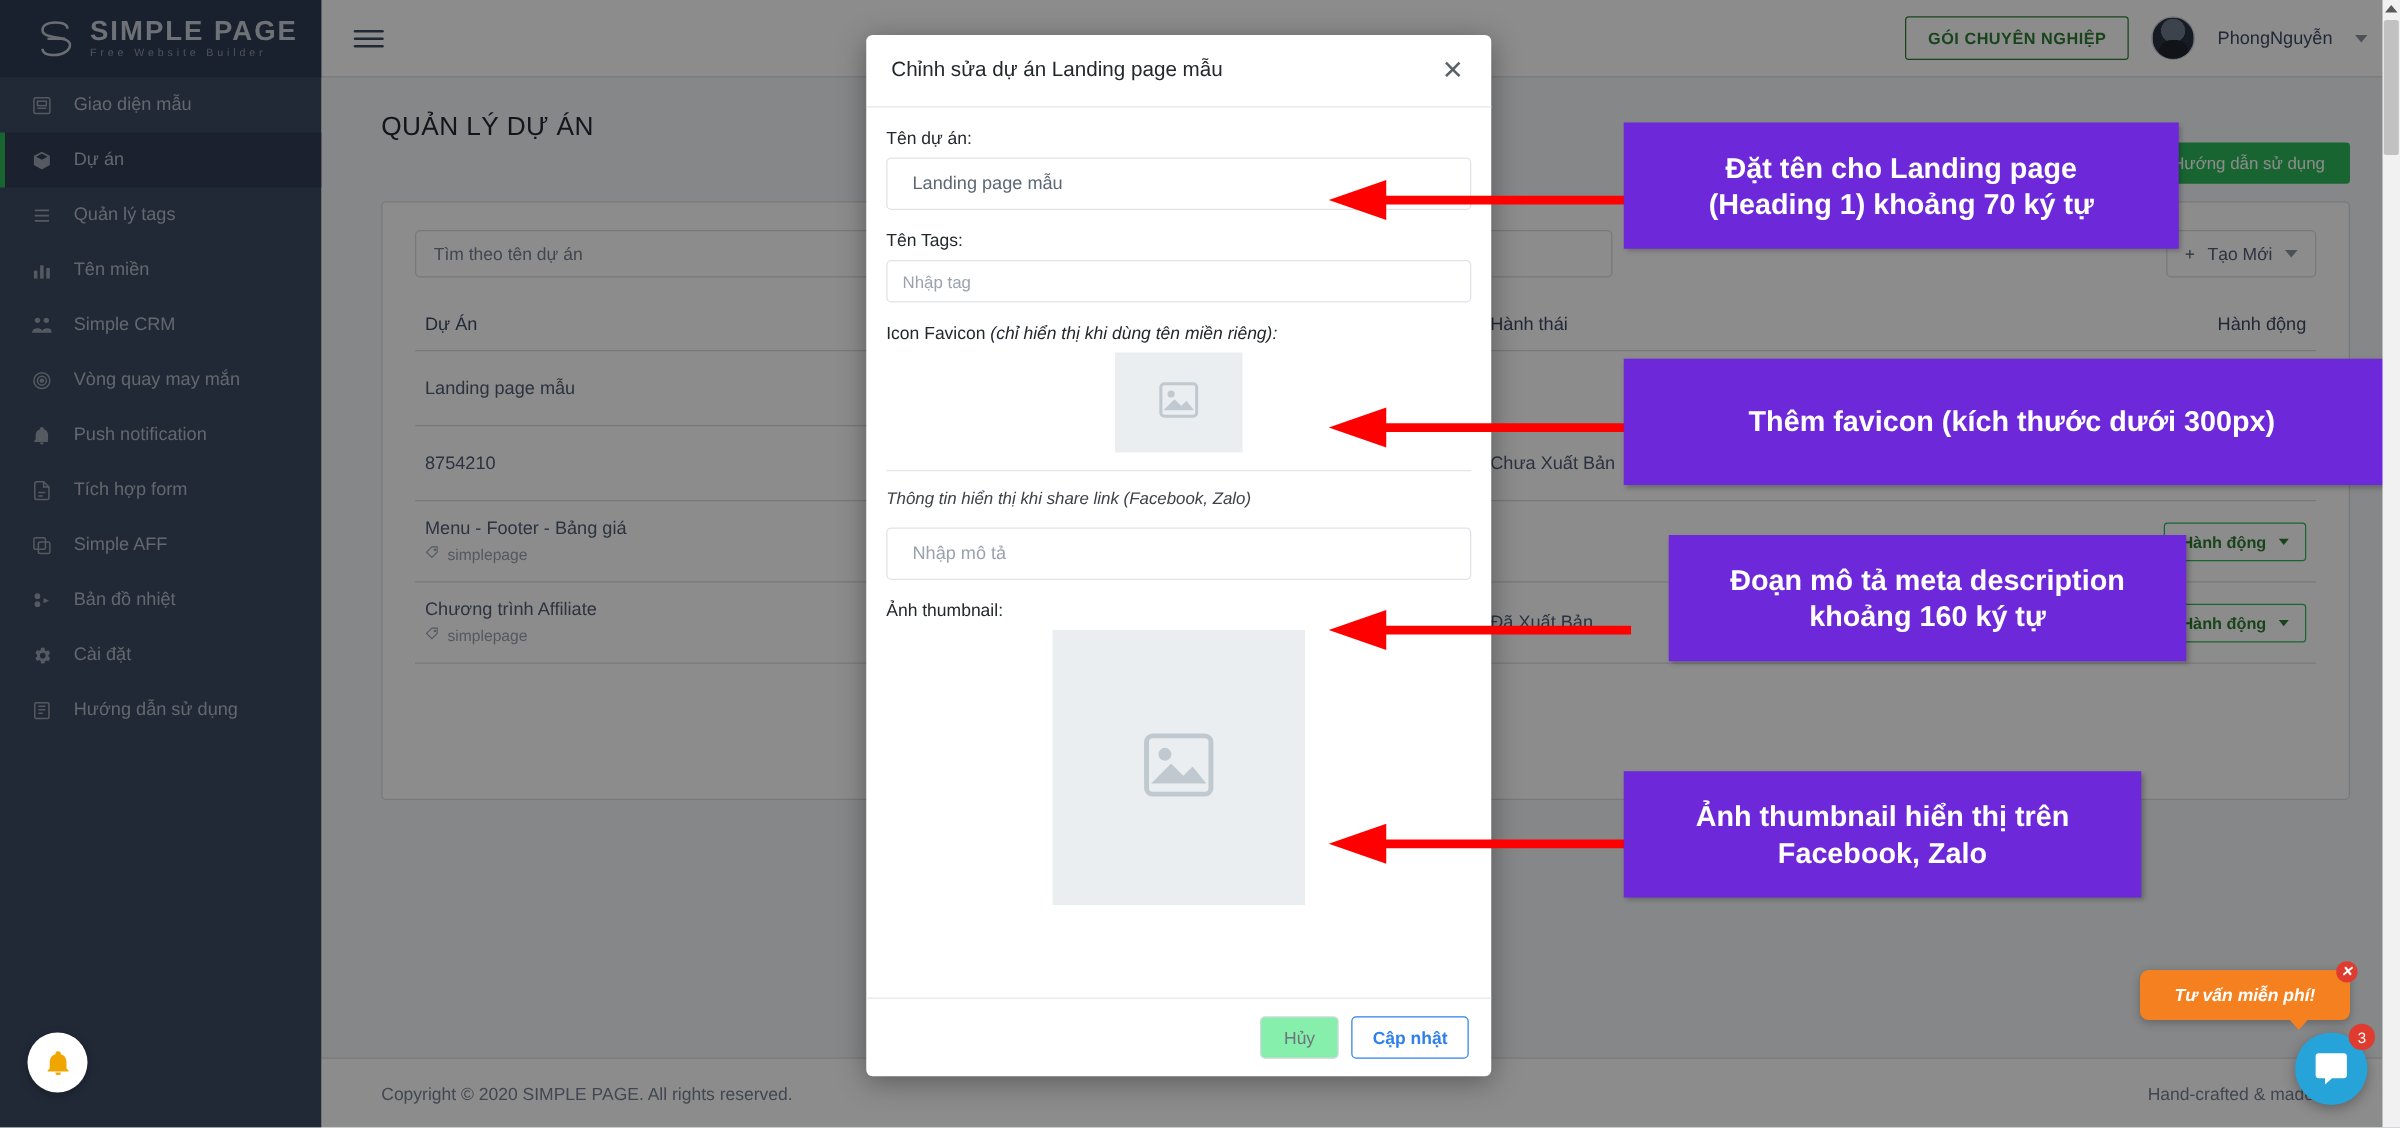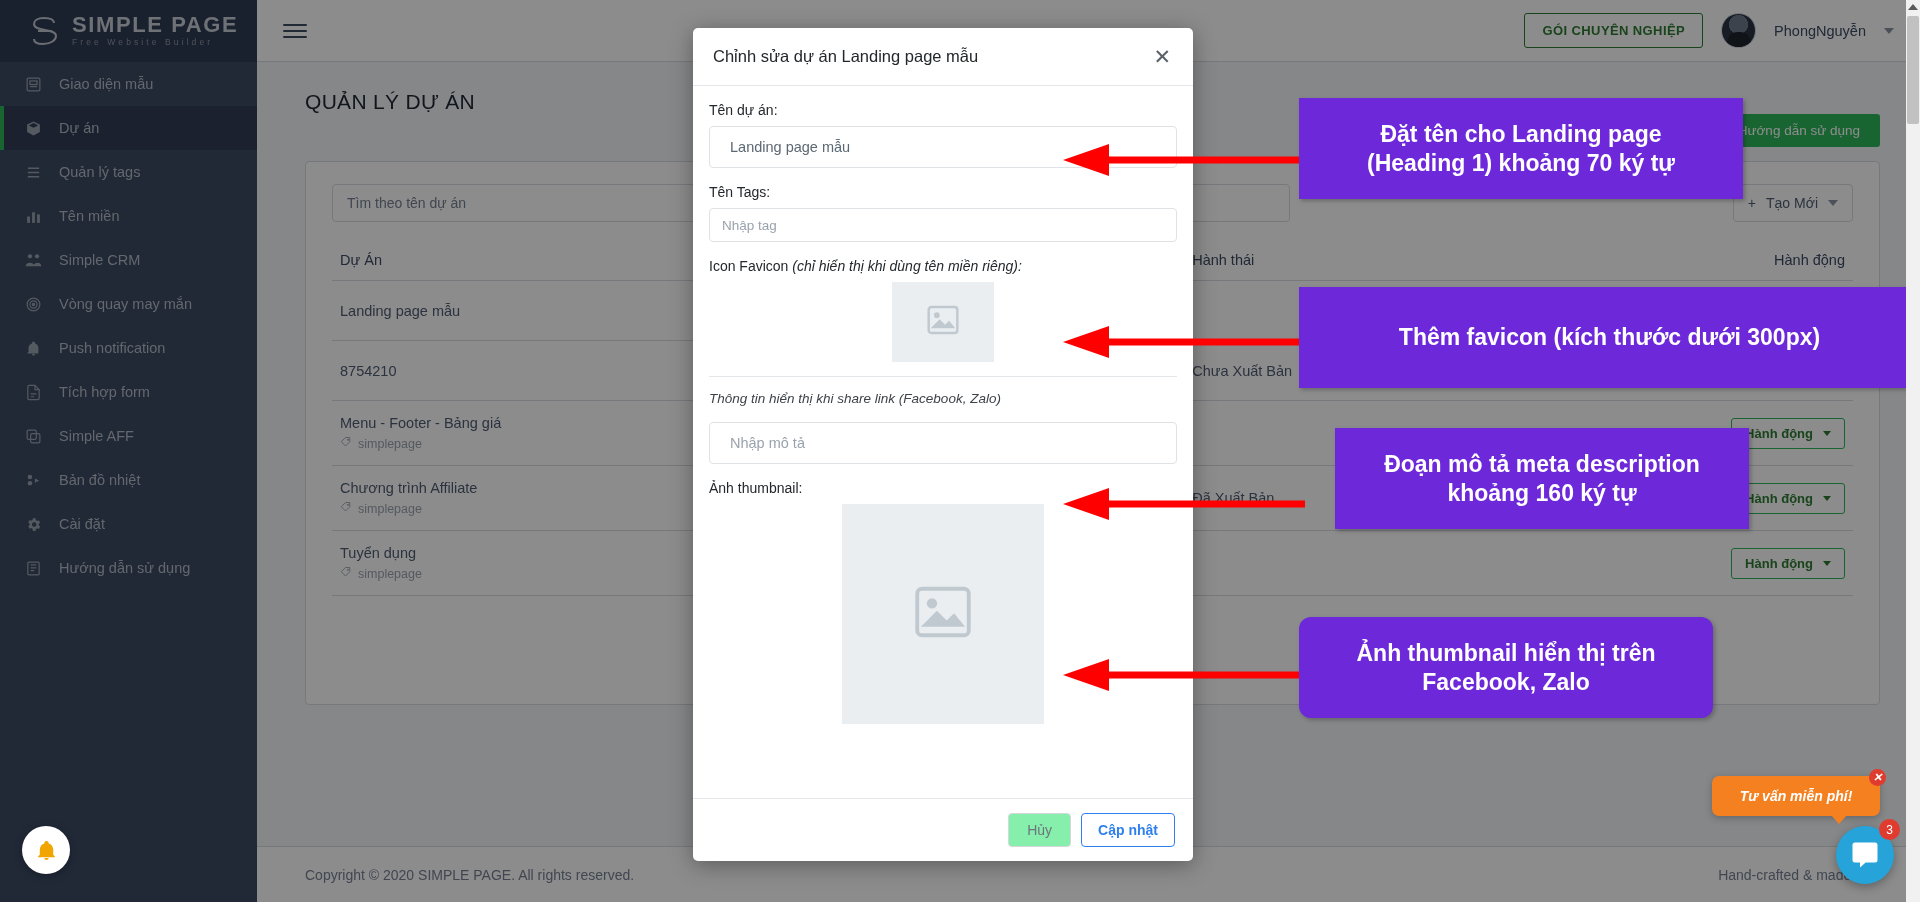--- a/index.html
+++ b/index.html
@@ -480,38 +480,20 @@
                   <span>simplepage</span>
                 </div>
               </td>
               <td></td>
               <td>Đã Xuất Bản</td>
               <td style="text-align: right;"><span class="act-btn">
                   <span>Hành động</span>
                   <span class="act-caret"></span>
                 </span></td>
             </tr>
-            <tr>
-              <td>
-                <div>Tuyển dụng</div>
-                <div class="tagline">
-                  <span><svg viewBox="0 0 24 24" fill="none" stroke="currentColor" stroke-width="1.8">
-                      <path d="M2.5 11.5 11 3h8.5v8.5L11 20z"></path>
-                      <circle cx="16" cy="7.5" r="1.2" fill="currentColor"></circle>
-                    </svg></span>
-                  <span>simplepage</span>
-                </div>
-              </td>
-              <td></td>
-              <td></td>
-              <td style="text-align: right;"><span class="act-btn">
-                  <span>Hành động</span>
-                  <span class="act-caret"></span>
-                </span></td>
-            </tr>
           </tbody>
       </table>
 
       <div class="paging">
         <span>Hiển thị</span>
         <span class="sel">
           <span class="v">5</span>
           <span class="caret-dn"></span>
         </span>
         <span>dự án</span>
@@ -594,21 +576,21 @@
 
   <div class="anno" style="left:1299px;top:98px;width:444px;height:101px;font-size:23px;">
     <span>Đặt tên cho Landing page<br>(Heading 1) khoảng 70 ký tự</span>
   </div>
   <div class="anno" style="left:1299px;top:287px;width:621px;height:101px;font-size:23px;">
     <span>Thêm favicon (kích thước dưới 300px)</span>
   </div>
   <div class="anno" style="left:1299px;top:428px;width:414px;height:101px;font-size:23px;margin-left:36px;">
     <span>Đoạn mô tả meta description<br>khoảng 160 ký tự</span>
   </div>
-  <div class="anno" style="left:1299px;top:617px;width:414px;height:101px;font-size:23px;border-radius:12px;">
+  <div class="anno" style="left:1299px;top:617px;width:414px;height:101px;font-size:23px;">
     <span>Ảnh thumbnail hiển thị trên<br>Facebook, Zalo</span>
   </div>
 
   <div class="bell-widget">
     <svg viewBox="0 0 24 24" fill="#f0a500">
       <path d="M12 22a2.3 2.3 0 0 0 2.3-2.2H9.7A2.3 2.3 0 0 0 12 22zm7-5.6v-5.1c0-3.3-1.8-6-4.8-6.7v-.7A1.6 1.6 0 0 0 12 2.3a1.6 1.6 0 0 0-2.2 1.6v.7C6.8 5.3 5 8 5 11.3v5.1l-1.7 1.7v.9h17.4v-.9z"></path>
     </svg>
   </div>
 
   <div class="chat-bubble">

